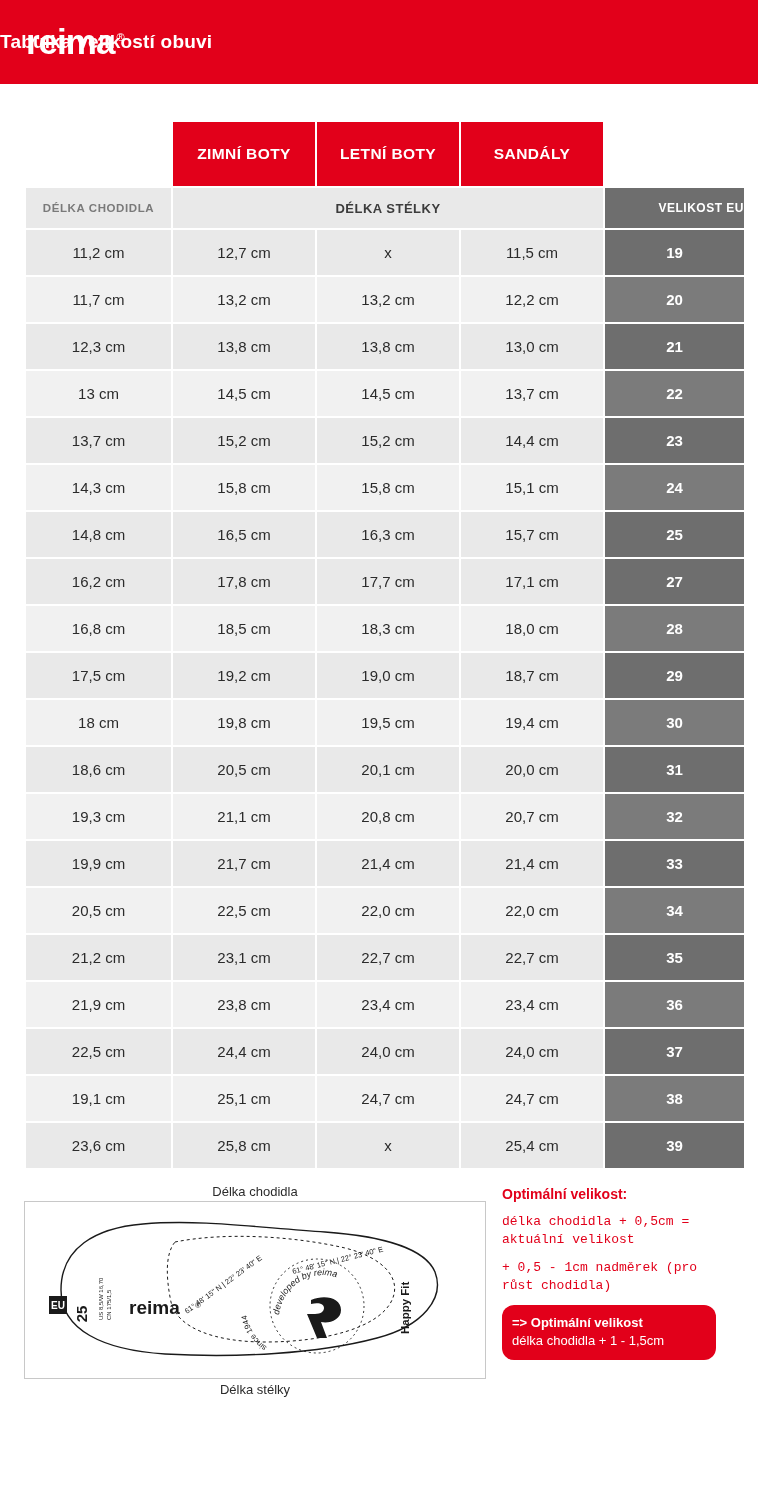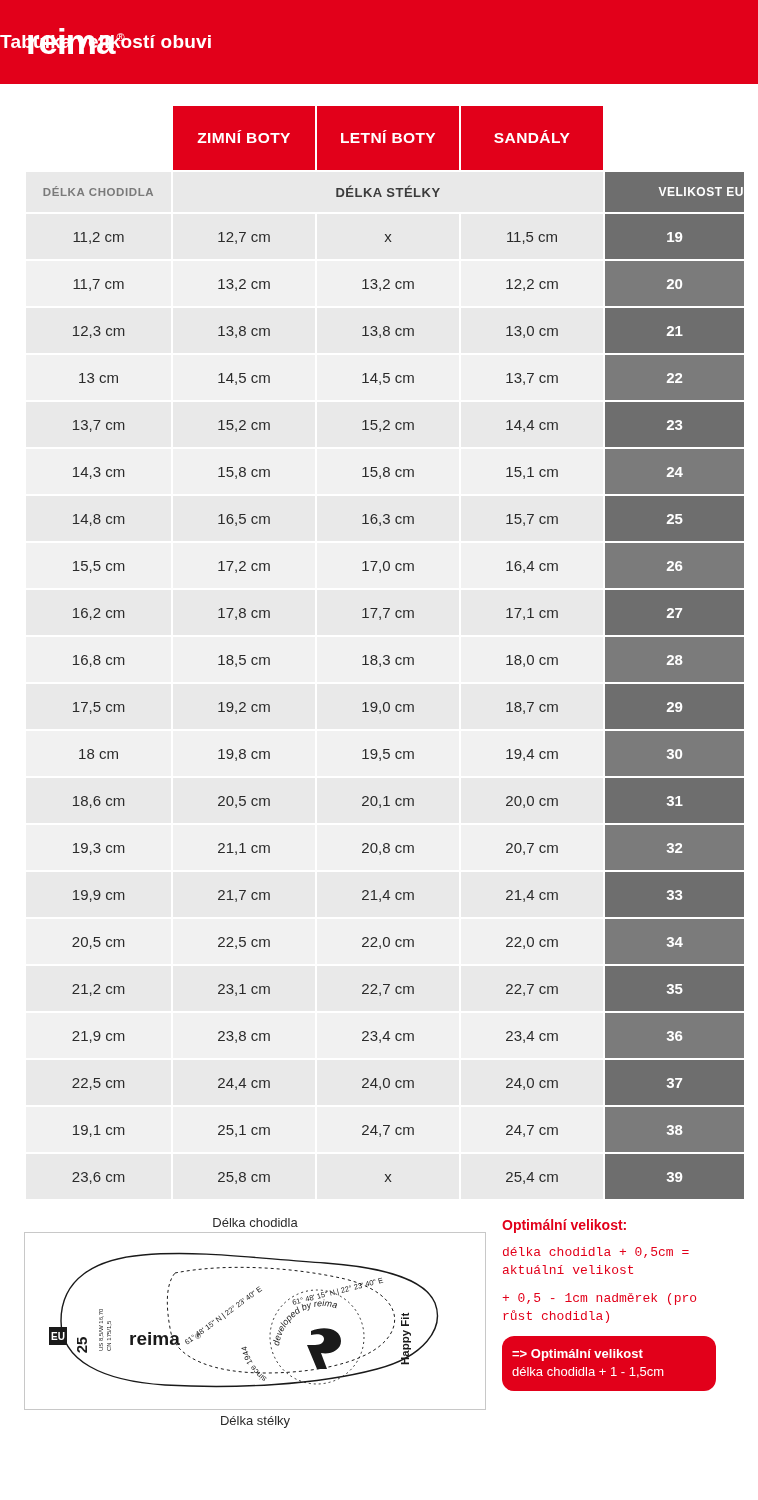--- a/index.html
+++ b/index.html
@@ -44,21 +44,21 @@
     left: 0; right: 0;
     color: #ffffff;
     font-size: 19px;
     font-weight: bold;
     letter-spacing: 0.2px;
     pointer-events: none;
   }
 
   
   .table-wrap {
-    padding: 20px 24px 0 24px;
+    padding: 36px 24px 0 24px;
   }
   table.sizes {
     width: 710px;
     border-collapse: separate;
     border-spacing: 2px 2px;
     table-layout: fixed;
   }
   table.sizes td, table.sizes th {
     padding: 0;
     margin: 0;
@@ -262,27 +262,20 @@
             <td class="cell">15,1 cm</td>
             <td class="cell eu">24</td>
           </tr>
           <tr class="row-even">
             <td class="cell">14,8 cm</td>
             <td class="cell">16,5 cm</td>
             <td class="cell">16,3 cm</td>
             <td class="cell">15,7 cm</td>
             <td class="cell eu">25</td>
           </tr>
-          <tr class="row-odd">
-            <td class="cell">15,5 cm</td>
-            <td class="cell">17,2 cm</td>
-            <td class="cell">17,0 cm</td>
-            <td class="cell">16,4 cm</td>
-            <td class="cell eu">26</td>
-          </tr>
           <tr class="row-even">
             <td class="cell">16,2 cm</td>
             <td class="cell">17,8 cm</td>
             <td class="cell">17,7 cm</td>
             <td class="cell">17,1 cm</td>
             <td class="cell eu">27</td>
           </tr>
           <tr class="row-odd">
             <td class="cell">16,8 cm</td>
             <td class="cell">18,5 cm</td>

